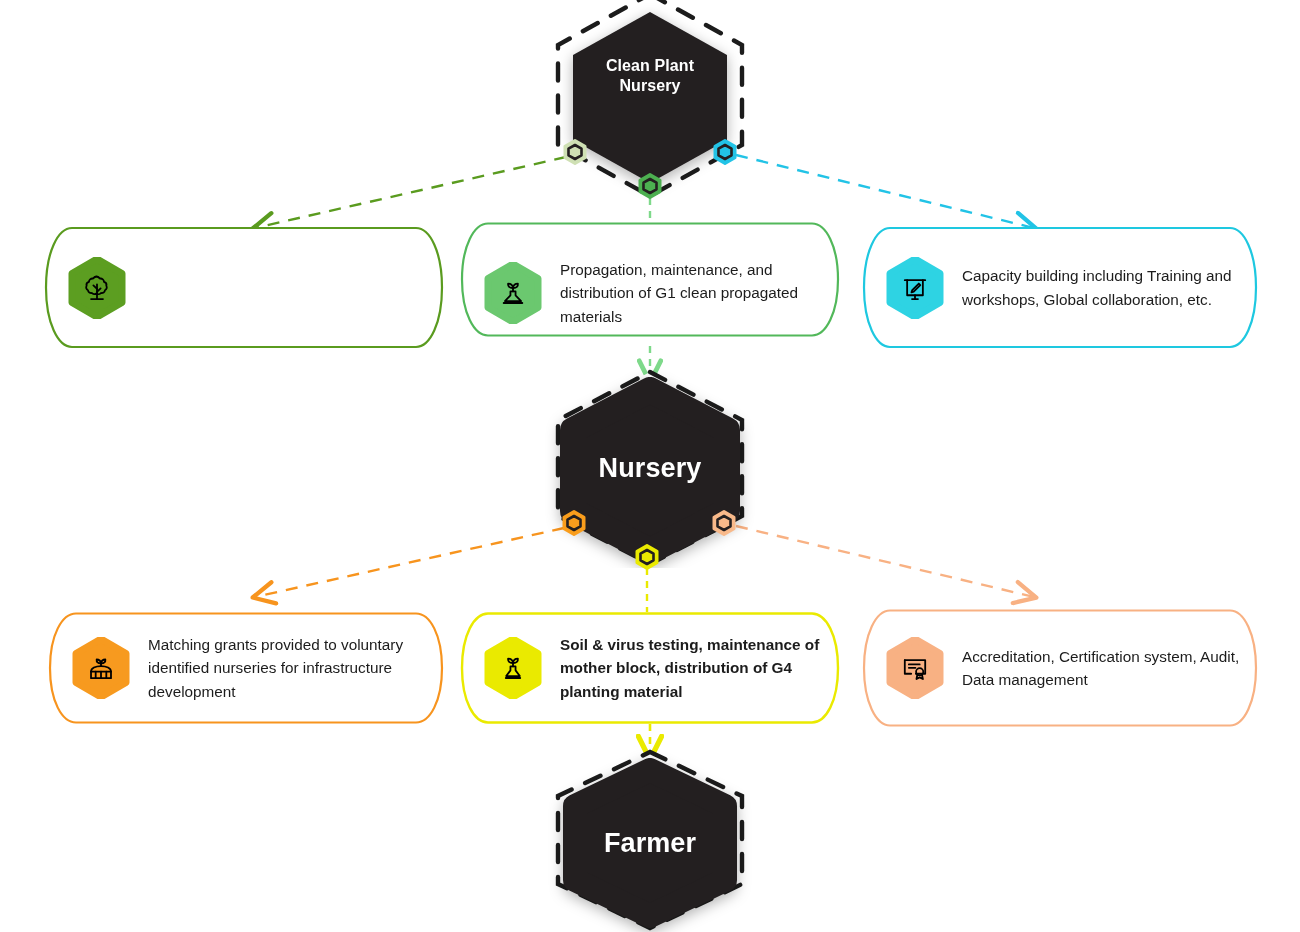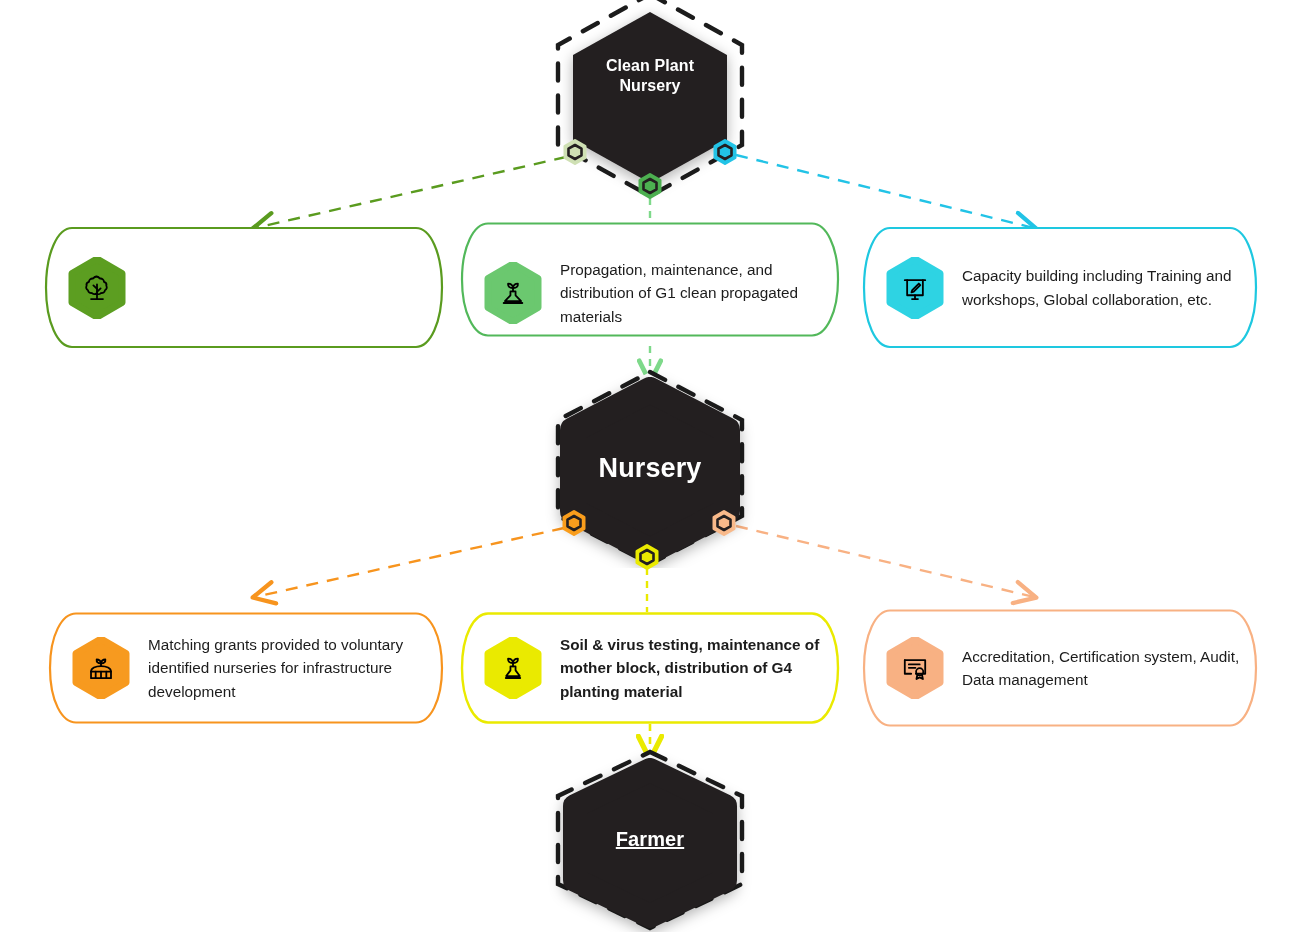--- a/index.html
+++ b/index.html
@@ -177,21 +177,21 @@
   </div>
 
   <div class="hub" style="left:537px; top:748px; width:226px; height:185px;">
     <svg class="hub-dash" width="226" height="185" viewBox="0 0 226 185">
       <polygon points="113,4 205,48 205,136 113,180 21,136 21,48" fill="#ffffff" stroke="none"></polygon>
       <polygon points="113,4 205,48 205,136 113,180 21,136 21,48" fill="none" stroke="#1c1c1c" stroke-width="4.4" stroke-dasharray="17 15" stroke-linecap="round"></polygon>
     </svg>
     <svg class="hub-solid" width="226" height="185" viewBox="0 0 226 185">
       <polygon points="113,22 188,58 188,132 113,168 38,132 38,58" fill="#231f20" stroke="#231f20" stroke-width="24" stroke-linejoin="round" style="filter: drop-shadow(0 4px 7px rgba(0,0,0,0.30))"></polygon>
     </svg>
-    <div class="hub-label" style="top:79px; font-size:20px;text-decoration:underline;">
+    <div class="hub-label" style="top:79px; font-size:27px;">
       <span>Farmer</span>
     </div>
   </div>
 
   <div class="card" style="left:44px; top:226px; width:400px; height:123px;">
     <svg class="card-bg" width="400" height="123" viewBox="0 0 400 123">
       <path d="M 30,2 L 370,2 Q 398,2 398,30 L 398,93 Q 398,121 370,121 L 30,121 Q 2,121 2,93 L 2,30 Q 2,2 30,2 Z" fill="#ffffff" stroke="none"></path>
       <path d="M 28,2 L 372,2 C 386,2 398,26 398,61.5 C 398,97 386,121 372,121 L 28,121 C 14,121 2,97 2,61.5 C 2,26 14,2 28,2 Z" fill="#ffffff" stroke="#5a9b1f" stroke-width="2.2"></path>
     </svg>
     <div class="card-inner">

